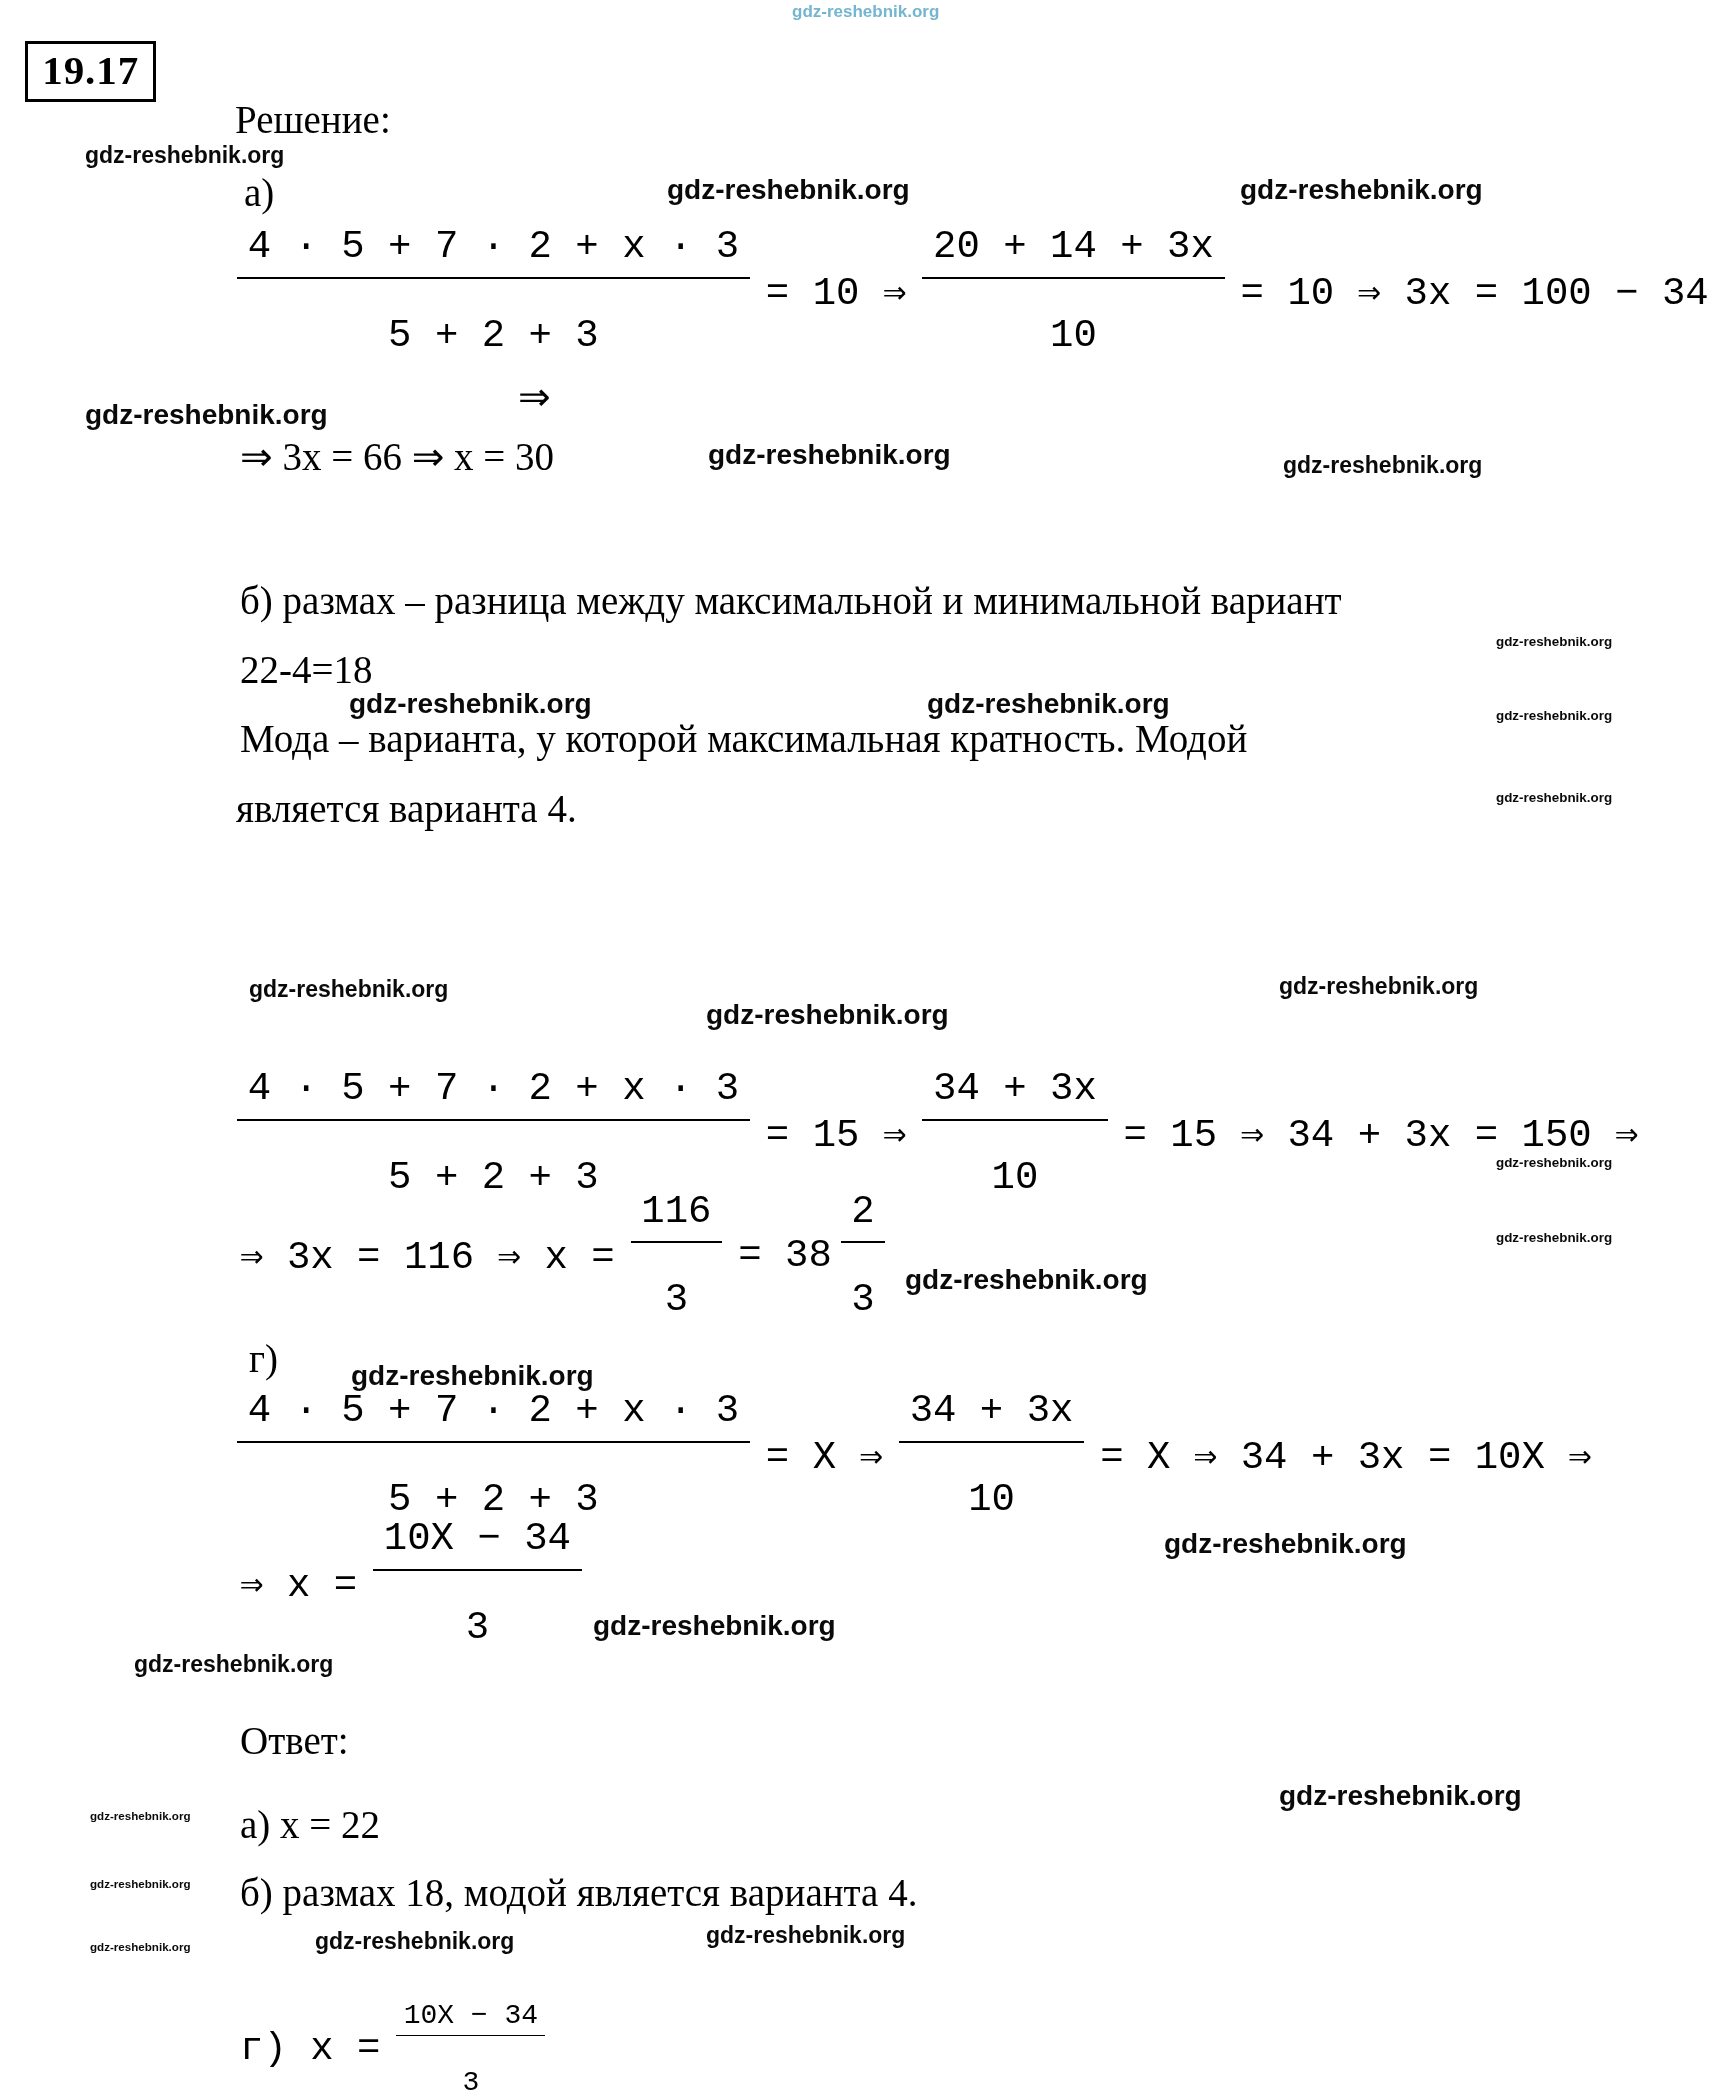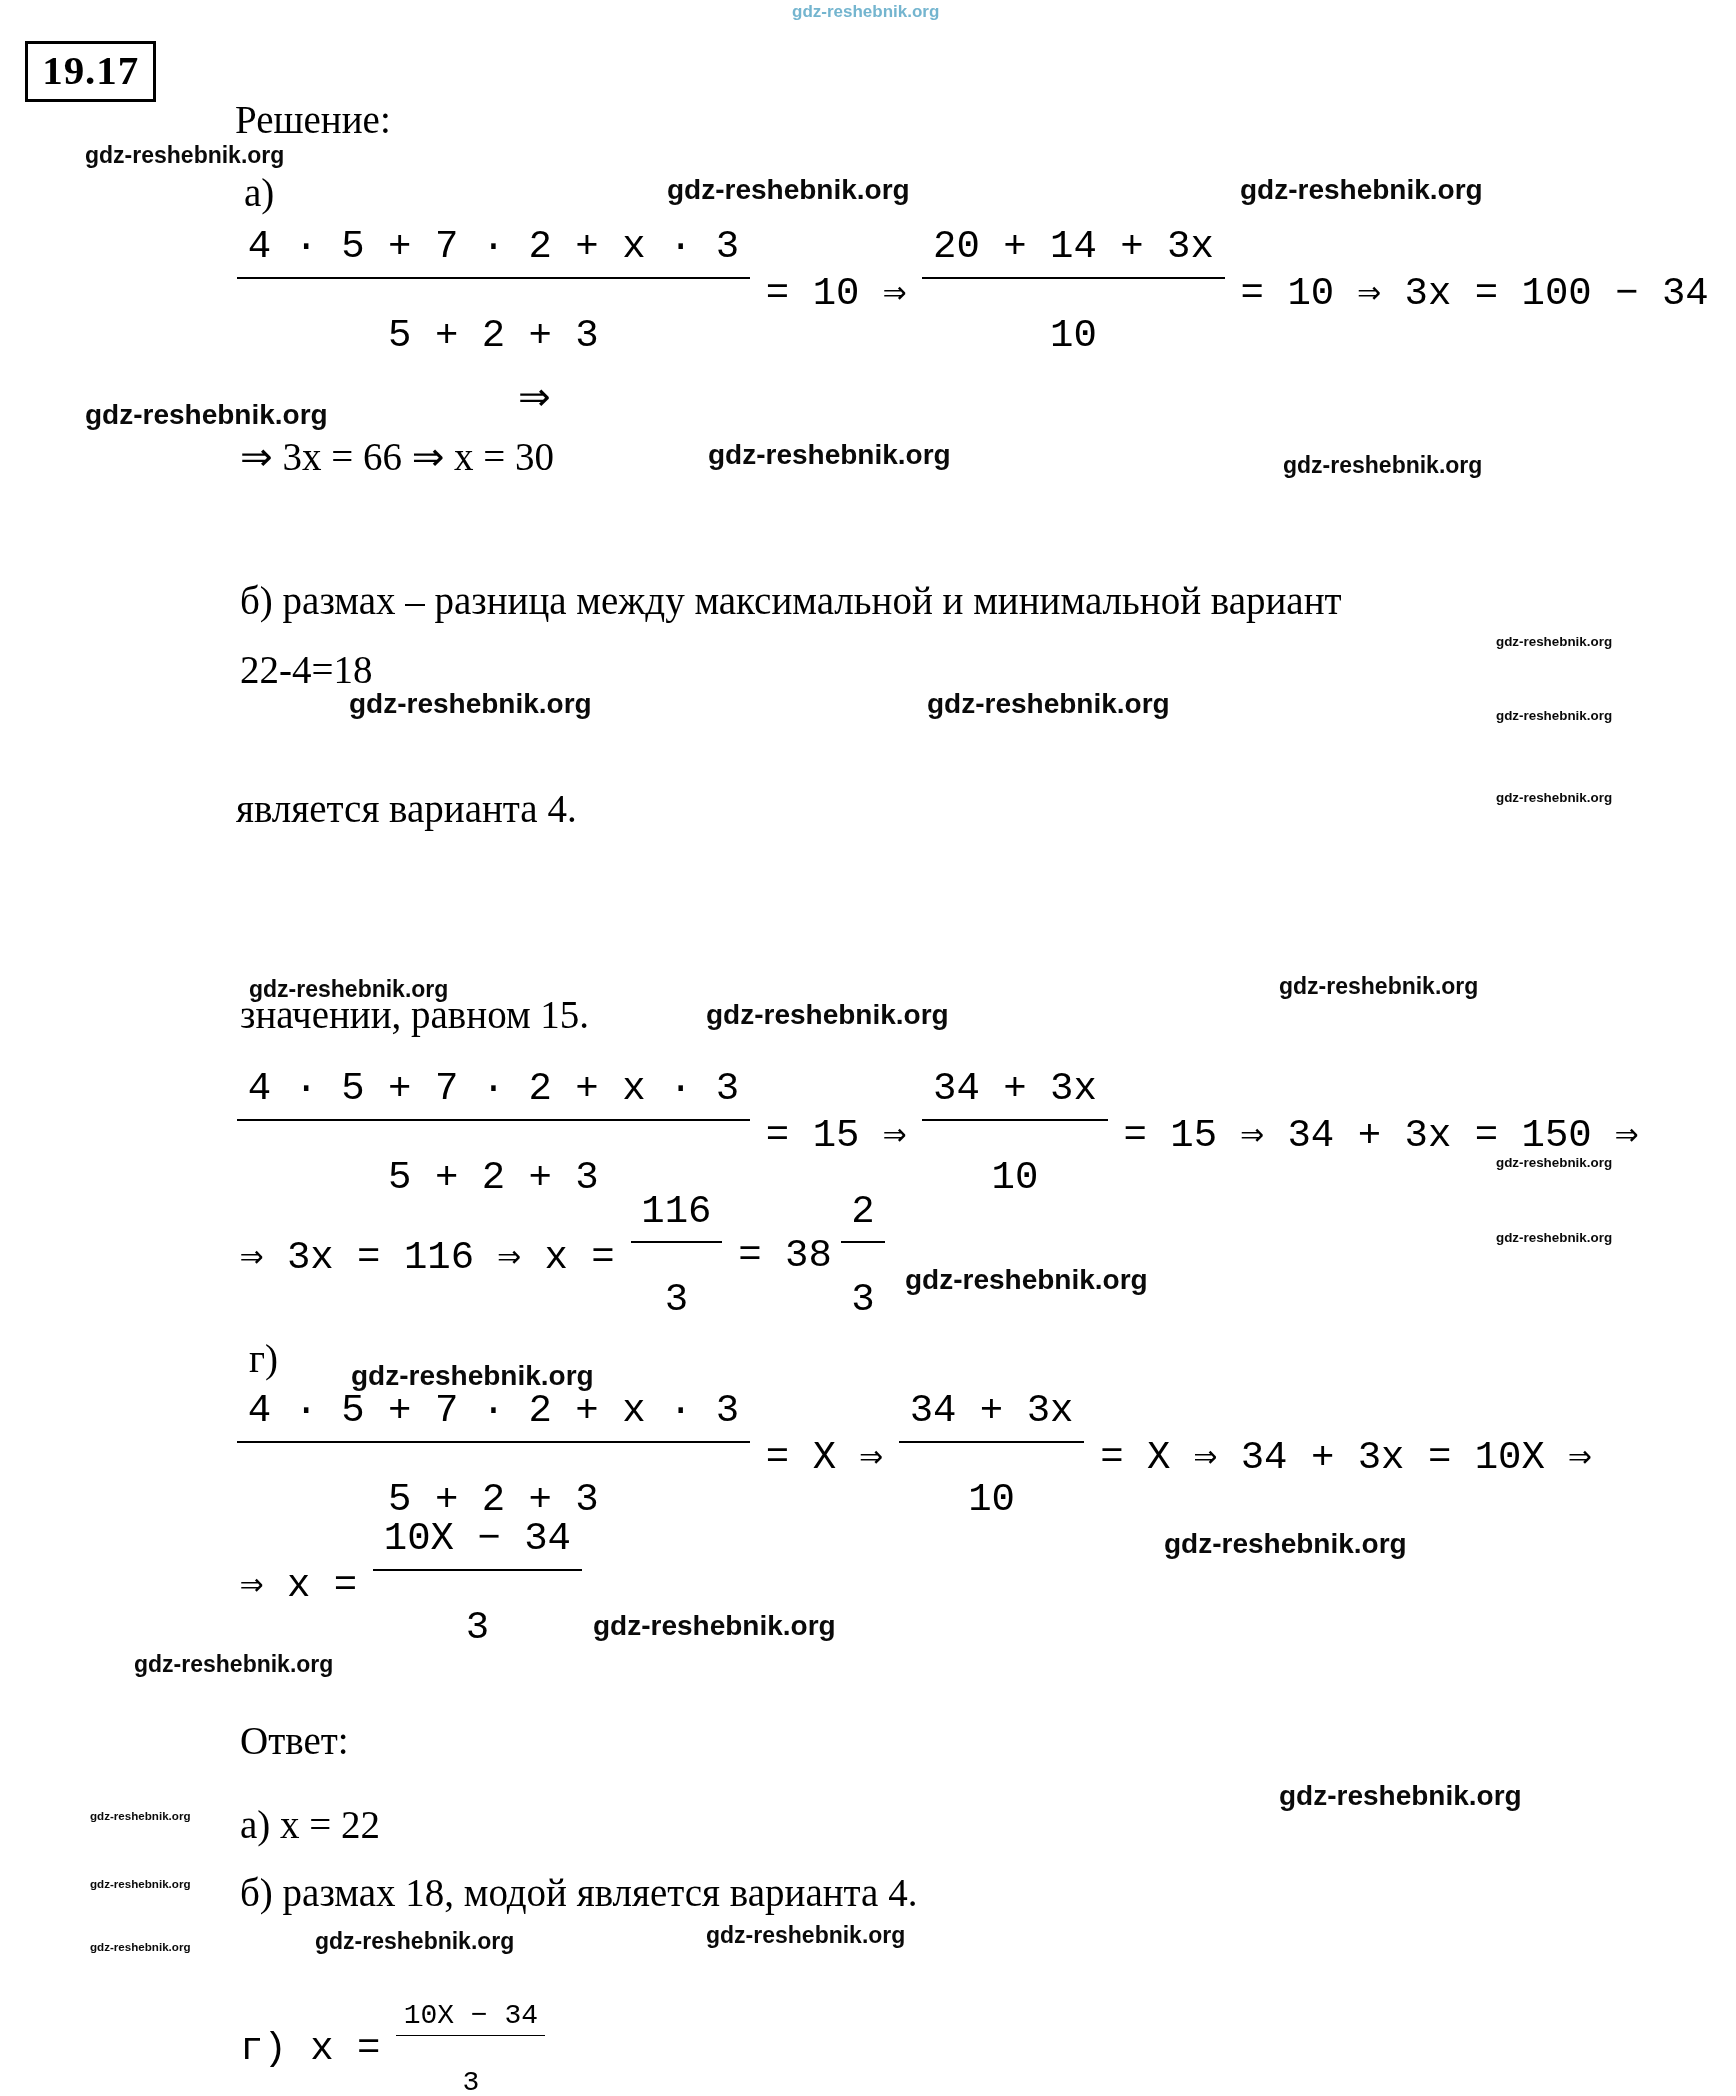--- a/index.html
+++ b/index.html
@@ -68,23 +68,23 @@
       <span class="den">10</span>
     </span>
     <span>= 10 ⇒ 3x = 100 − 34</span>
   </div>
 
   <div class="line" style="left:518px;top:374px">⇒</div>
   <div class="line" style="left:240px;top:434px">⇒ 3x = 66 ⇒ x = 30</div>
 
   <div class="line" style="left:240px;top:578px">б) размах – разница между максимальной и минимальной вариант</div>
   <div class="line" style="left:240px;top:647px">22-4=18</div>
+  <div class="line" style="left:240px;top:716px">Мода – варианта, у которой максимальная кратность. Модой</div>
   <div class="line" style="left:236px;top:786px">является варианта 4.</div>
 
-  <div class="line" style="left:240px;top:992px">значении, равном 15.</div>
 
   <div class="math-row" style="left:237px;top:1064px;height:139px">
     <span class="frac">
       <span class="num">4 · 5 + 7 · 2 + x · 3</span>
       <span class="den">5 + 2 + 3</span>
     </span>
     <span>= 15 ⇒</span>
     <span class="frac">
       <span class="num">34 + 3x</span>
       <span class="den">10</span>

